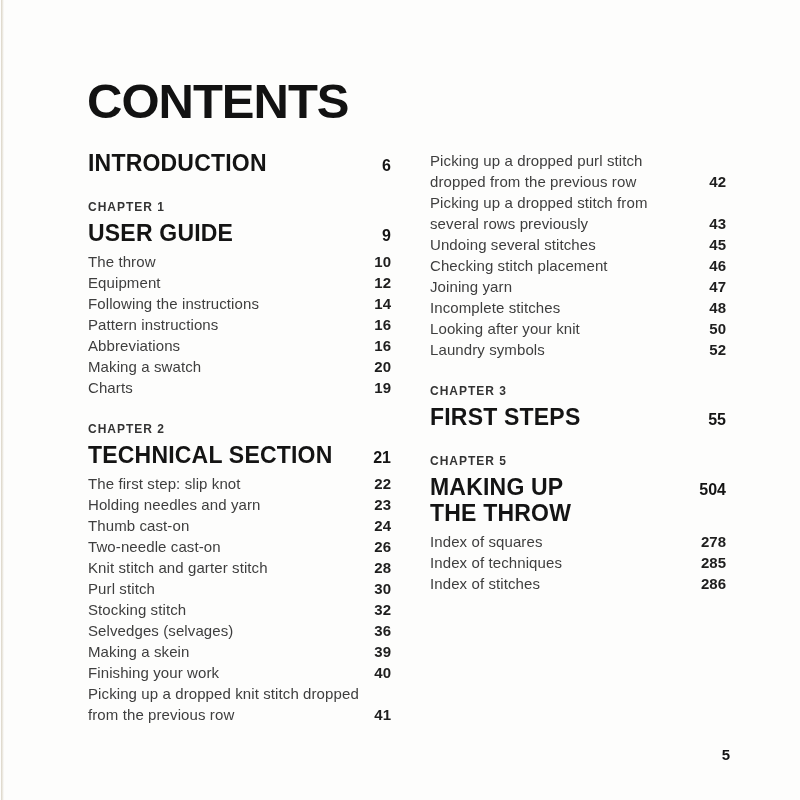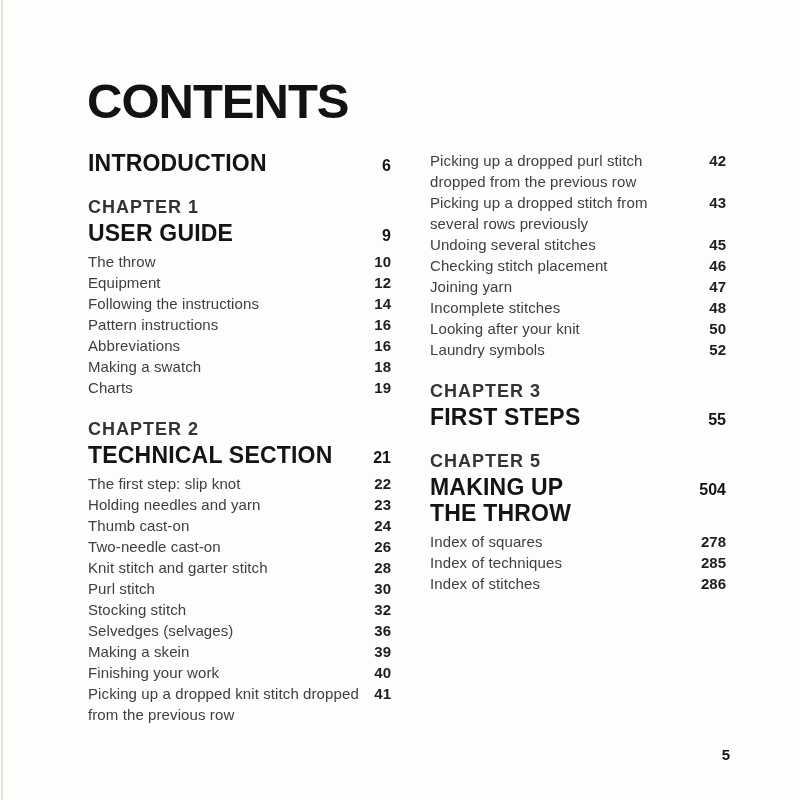--- a/index.html
+++ b/index.html
@@ -53,32 +53,33 @@
     white-space: pre-line;
   }
   .head-num {
     font-size: 16px;
     font-weight: 700;
     color: #141414;
     flex: none;
     margin-left: 10px;
   }
   .chapter-label {
-    font-size: 18px;
+    font-size: 12px;
     font-weight: 700;
     letter-spacing: 1px;
     color: #333333;
     margin-top: 23px;
     line-height: 16px;
   }
   .section-title-row { margin-top: 5px; }
   .items { margin-top: 5px; }
   .item-row {
     display: flex;
     justify-content: space-between;
+    align-items: flex-end;
     line-height: 21px;
   }
   .item-label {
     font-size: 15px;
     font-weight: 400;
     color: #3e3e3e;
     letter-spacing: 0.1px;
   }
   .item-page {
     font-size: 15px;
@@ -144,21 +145,21 @@
             <span class="item-page">16</span>
           </div>
 
           <div class="item-row">
             <span class="item-label">Abbreviations</span>
             <span class="item-page">16</span>
           </div>
 
           <div class="item-row">
             <span class="item-label">Making a swatch</span>
-            <span class="item-page">18</span>
+            <span class="item-page">20</span>
           </div>
 
           <div class="item-row">
             <span class="item-label">Charts</span>
             <span class="item-page">19</span>
           </div>
         </div>
     </div>
 
     <div>

